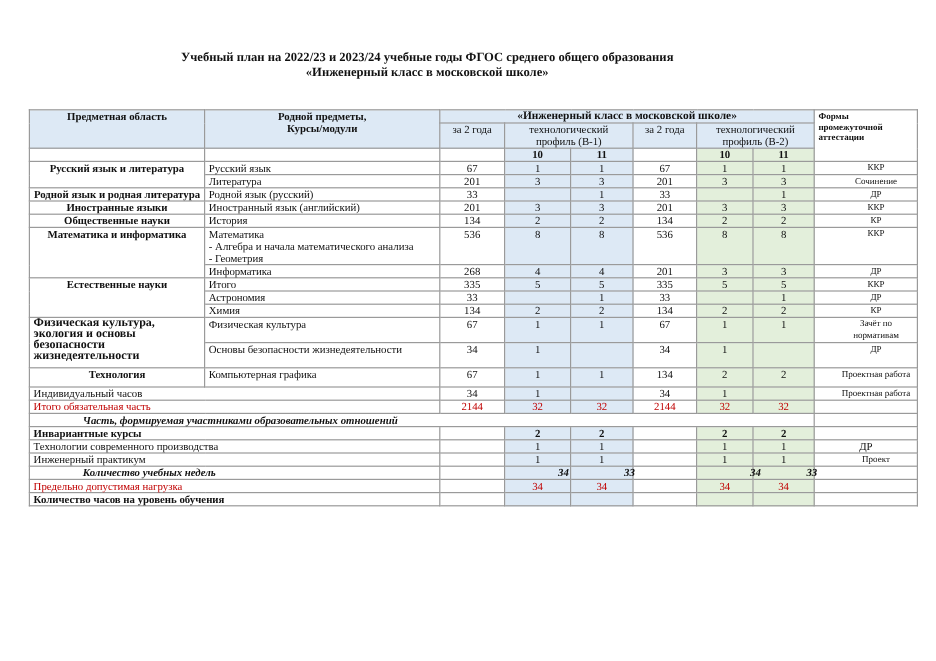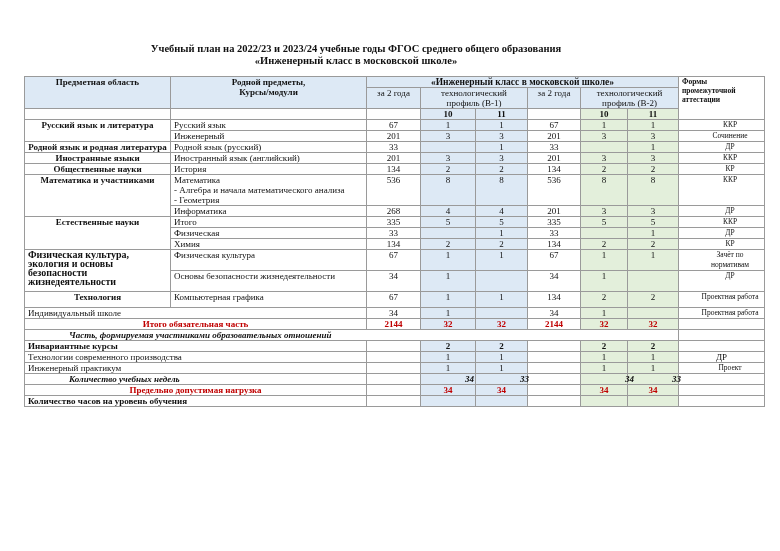--- a/index.html
+++ b/index.html
@@ -1,26 +1,26 @@
 <!DOCTYPE html>
 <html><head>
 <meta charset="utf-8">
 <style>
   html, body { margin: 0; padding: 0; background: #ffffff; }
   body { width: 780px; height: 551px; position: relative; font-family: "Liberation Serif", serif; color: #111; overflow: hidden; }
   .title { position: absolute; left: 0; top: 43px; width: 712px; text-align: center; font-weight: bold; font-size: 10.5px; line-height: 12px; }
-  table { position: absolute; left: 24px; top: 76px; border-collapse: collapse; table-layout: fixed; width: 740px; font-size: 9px; line-height: 10px; }
+  table { position: absolute; left: 24px; top: 91px; border-collapse: collapse; table-layout: fixed; width: 740px; font-size: 9px; line-height: 10px; }
   td { border: 1px solid #9a9a9a; padding: 0 3px; vertical-align: top; height: 10px; }
   .hdr { background: #dde9f5; }
   .b1 { background: #dde9f5; }
   .b2 { background: #e3efdb; }
   .c { text-align: center; }
   .bold { font-weight: bold; }
   .ital { font-style: italic; padding-left: 44px; }
-  .red { color: #c00000; font-weight: bold; text-align: center; }
+  .red { color: #c00000; font-weight: normal; }
   .small { font-size: 7.5px; padding-left: 20px; }
   .hdr-title { font-weight: bold; text-align: center; font-size: 9.5px; }
   .hdr-forms { font-weight: bold; text-align: left; font-size: 7.5px; line-height: 9px; }
   .subj-area { font-weight: bold; text-align: center; }
   .subj-area-sm { font-weight: bold; font-size: 10px; line-height: 9px; }
 </style>
 </head>
 <body>
 
 <div class="title">
@@ -72,21 +72,21 @@
     <td>Русский язык</td>
     <td class="c">67</td>
     <td class="b1 c">1</td>
     <td class="b1 c">1</td>
     <td class="c">67</td>
     <td class="b2 c">1</td>
     <td class="b2 c">1</td>
     <td class="c small">ККР</td>
   </tr>
   <tr>
-    <td>Инженерный</td>
+    <td>Литература</td>
     <td class="c">201</td>
     <td class="b1 c">3</td>
     <td class="b1 c">3</td>
     <td class="c">201</td>
     <td class="b2 c">3</td>
     <td class="b2 c">3</td>
     <td class="c small">Сочинение</td>
   </tr>
 
   <tr>
@@ -119,21 +119,21 @@
     <td class="c">134</td>
     <td class="b1 c">2</td>
     <td class="b1 c">2</td>
     <td class="c">134</td>
     <td class="b2 c">2</td>
     <td class="b2 c">2</td>
     <td class="c small">КР</td>
   </tr>
 
   <tr>
-    <td rowspan="2" class="subj-area">Математика и участниками</td>
+    <td rowspan="2" class="subj-area">Математика и информатика</td>
     <td>
       <div>Математика</div>
       <div>- Алгебра и начала математического анализа</div>
       <div>- Геометрия</div>
     </td>
     <td class="c">536</td>
     <td class="b1 c">8</td>
     <td class="b1 c">8</td>
     <td class="c">536</td>
     <td class="b2 c">8</td>
@@ -156,21 +156,21 @@
     <td>Итого</td>
     <td class="c">335</td>
     <td class="b1 c">5</td>
     <td class="b1 c">5</td>
     <td class="c">335</td>
     <td class="b2 c">5</td>
     <td class="b2 c">5</td>
     <td class="c small">ККР</td>
   </tr>
   <tr>
-    <td>Физическая</td>
+    <td>Астрономия</td>
     <td class="c">33</td>
     <td class="b1 c"></td>
     <td class="b1 c">1</td>
     <td class="c">33</td>
     <td class="b2 c"></td>
     <td class="b2 c">1</td>
     <td class="c small">ДР</td>
   </tr>
   <tr>
     <td>Химия</td>
@@ -211,21 +211,21 @@
     <td class="c">67</td>
     <td class="b1 c">1</td>
     <td class="b1 c">1</td>
     <td class="c">134</td>
     <td class="b2 c">2</td>
     <td class="b2 c">2</td>
     <td class="c small">Проектная работа</td>
   </tr>
 
   <tr>
-    <td colspan="2">Индивидуальный школе</td>
+    <td colspan="2">Индивидуальный часов</td>
     <td class="c">34</td>
     <td class="b1 c">1</td>
     <td class="b1 c"></td>
     <td class="c">34</td>
     <td class="b2 c">1</td>
     <td class="b2 c"></td>
     <td class="c small">Проектная работа</td>
   </tr>
 
   <tr>

